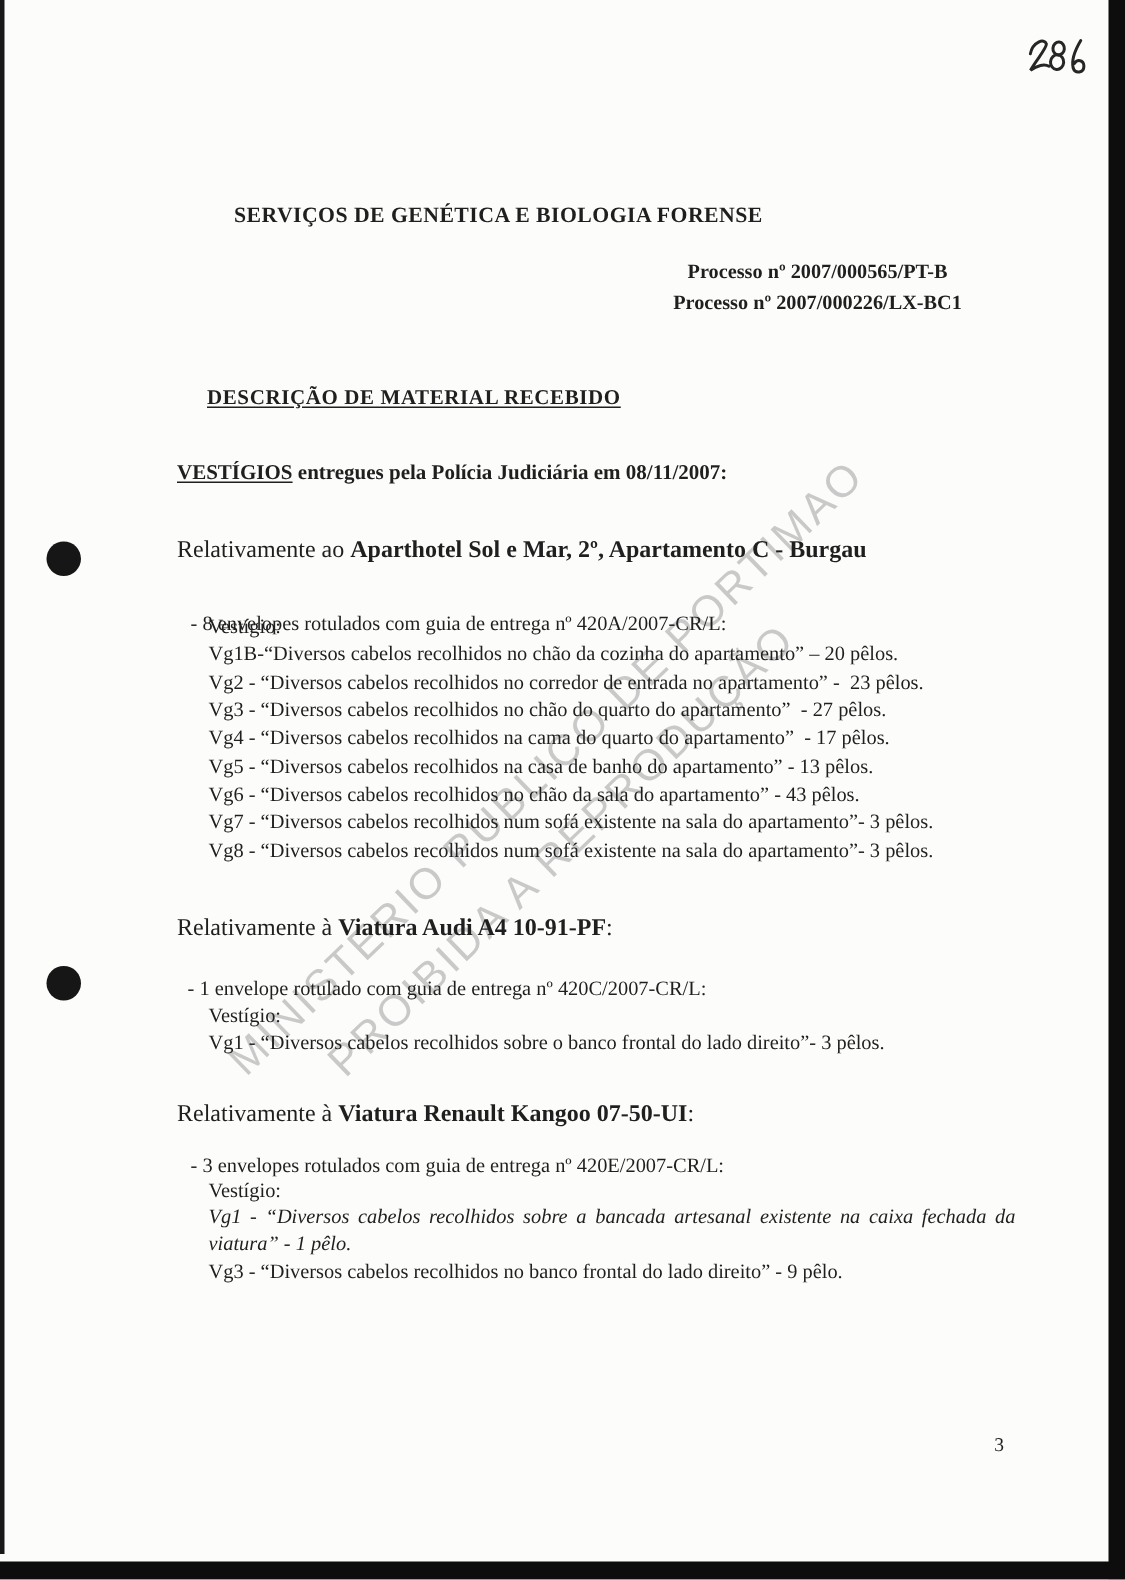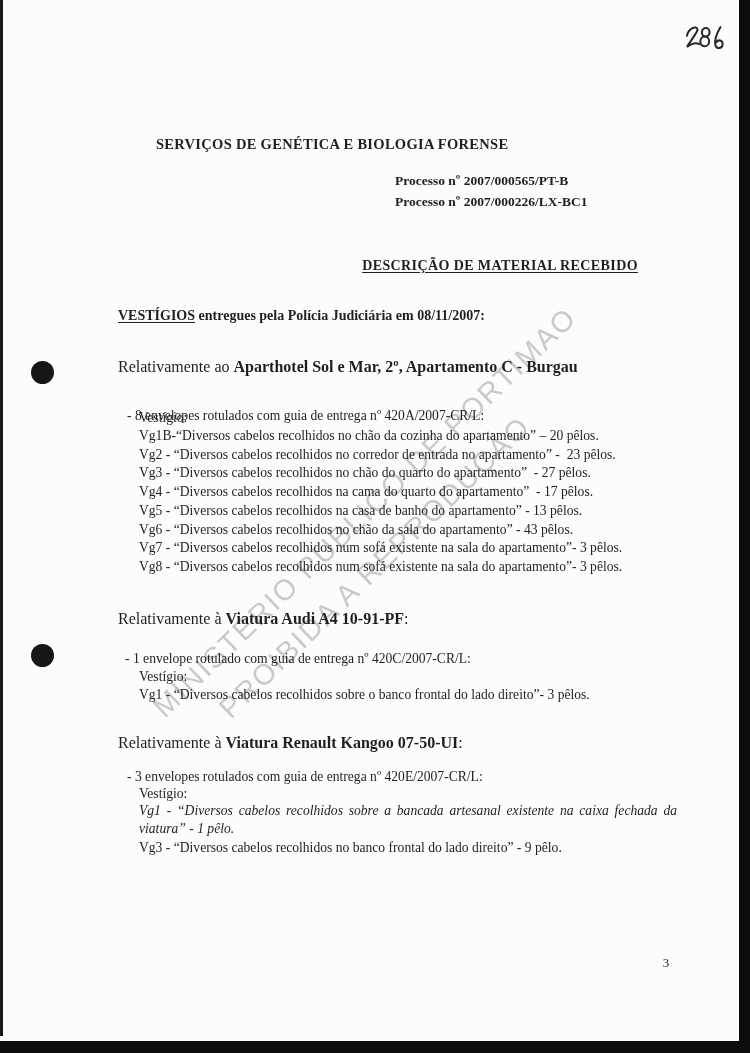--- a/index.html
+++ b/index.html
@@ -25,22 +25,22 @@
     color:#a6a6a6;opacity:.58;letter-spacing:2px;font-size:29px;
     transform:rotate(-44deg);z-index:1;pointer-events:none;
   }
   .wm1{left:65px;top:496px;}
   .wm2{left:75px;top:551px;}
   
   .txt{z-index:2;}
   .b{font-weight:bold;}
   .u{text-decoration:underline;text-underline-offset:2px;}
   .doc-title{left:156px;top:136px;width:500px;text-align:left;font-size:14.5px;font-weight:bold;letter-spacing:.3px;}
-  .proc-block{left:395px;top:170px;width:300px;font-size:13.5px;font-weight:bold;line-height:21px;}
-  .doc-subtitle{left:138px;top:258px;width:500px;text-align:right;font-size:14px;font-weight:bold;letter-spacing:.4px;}
+  .proc-block{left:395px;top:170px;width:300px;text-align:center;font-size:13.5px;font-weight:bold;line-height:21px;}
+  .doc-subtitle{left:138px;top:258px;width:500px;text-align:left;font-size:14px;font-weight:bold;letter-spacing:.4px;}
   .vest-head{left:118px;top:308px;font-size:14px;font-weight:bold;}
   .sec-head{left:118px;top:0;font-size:16px;}
   .line{font-size:13.6px;white-space:pre;}
   .list{font-size:13.6px;line-height:18.7px;}
   .list .li{white-space:pre;}
   .list3{line-height:18.3px;width:538px;}
   .list3 .li-wrap{white-space:pre-wrap;text-align:justify;font-style:italic;}
   #sec1-head{top:358px;} #sec1-env{left:127px;top:408px;text-align:right;} #sec1-vest{left:139px;top:410px;} #sec1-list{left:139px;top:427px;}
   #sec2-head{top:610px;} #sec2-env{left:125px;top:651px;} #sec2-vest{left:139px;top:669px;} #sec2-list{left:139px;top:686px;}
   #sec3-head{top:734px;} #sec3-env{left:127px;top:769px;} #sec3-vest{left:139px;top:786px;} #sec3-list{left:139px;top:802px;}

